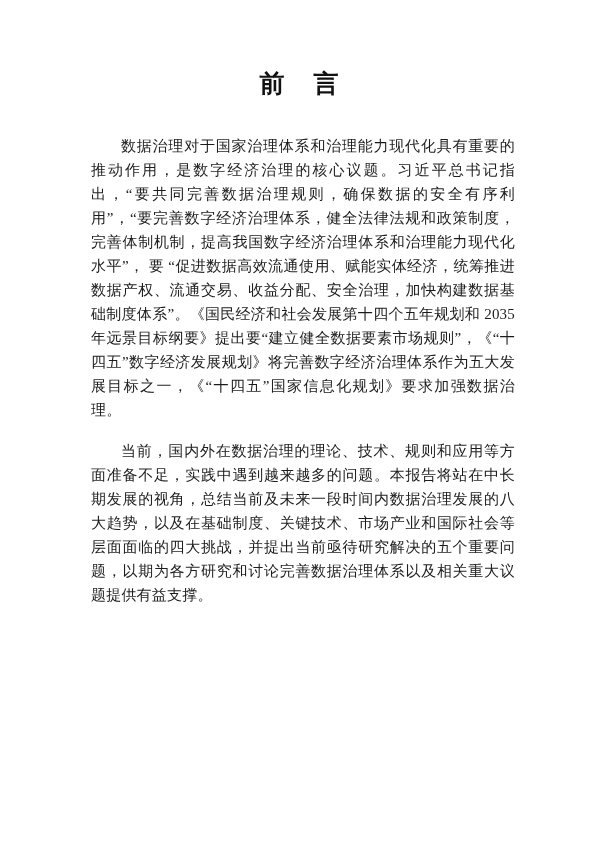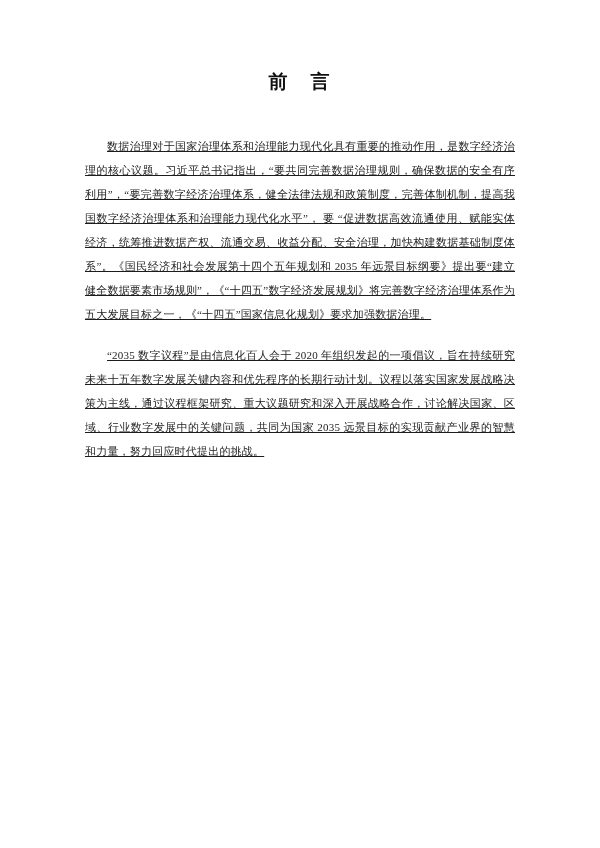--- a/index.html
+++ b/index.html
@@ -14,42 +14,41 @@
     background: #ffffff;
     overflow: hidden;
     box-sizing: border-box;
     padding: 68px 85px 0 85px;
     font-family: "Liberation Serif", "DejaVu Serif", serif;
     color: #1c1c1c;
   }
   .doc-title {
     margin: 0 0 36px 0;
     text-align: center;
-    font-family: Liberation Mono, monospace;
+    font-family: Liberation Sans, sans-serif;
     font-weight: bold;
-    font-size: 19px;
+    font-size: 25px;
     line-height: 30px;
     letter-spacing: 2px;
     color: #111111;
   }
   .doc-body p {
-    margin: 0 0 17px 0;
-    font-size: 11px;
+    margin: 0 0 17px 6px;
+    font-size: 15px;
     line-height: 24px;
     text-align: justify;
     text-justify: inter-ideograph;
     text-indent: 2em;
     letter-spacing: 0.2px;
     word-break: break-all;
-    text-decoration: underline;
   }
 </style>
 </head>
 <body>
 
 <div class="page">
   <h1 class="doc-title">前　言</h1>
 
   <div class="doc-body">
     <p>数据治理对于国家治理体系和治理能力现代化具有重要的推动作用，是数字经济治理的核心议题。习近平总书记指出，“要共同完善数据治理规则，确保数据的安全有序利用”，“要完善数字经济治理体系，健全法律法规和政策制度，完善体制机制，提高我国数字经济治理体系和治理能力现代化水平”， 要 “促进数据高效流通使用、赋能实体经济，统筹推进数据产权、流通交易、收益分配、安全治理，加快构建数据基础制度体系”。《国民经济和社会发展第十四个五年规划和 2035 年远景目标纲要》提出要“建立健全数据要素市场规则”，《“十四五”数字经济发展规划》将完善数字经济治理体系作为五大发展目标之一，《“十四五”国家信息化规划》要求加强数据治理。</p>
-    <p>“2035 数字议程”是由信息化百人会于 2020 年组织发起的一项倡议，旨在持续研究未来十五年数字发展关键内容和优先程序的长期行动计划。议程以落实国家发展战略决策为主线，通过议程框架研究、重大议题研究和深入开展战略合作，讨论解决国家、区域、行业数字发展中的关键问题，共同为国家 2035 远景目标的实现贡献产业界的智慧和力量，努力回应时代提出的挑战。</p>
+    <p>当前，国内外在数据治理的理论、技术、规则和应用等方面准备不足，实践中遇到越来越多的问题。本报告将站在中长期发展的视角，总结当前及未来一段时间内数据治理发展的八大趋势，以及在基础制度、关键技术、市场产业和国际社会等层面面临的四大挑战，并提出当前亟待研究解决的五个重要问题，以期为各方研究和讨论完善数据治理体系以及相关重大议题提供有益支撑。</p>
   </div>
 </div>
 
 </body></html>

